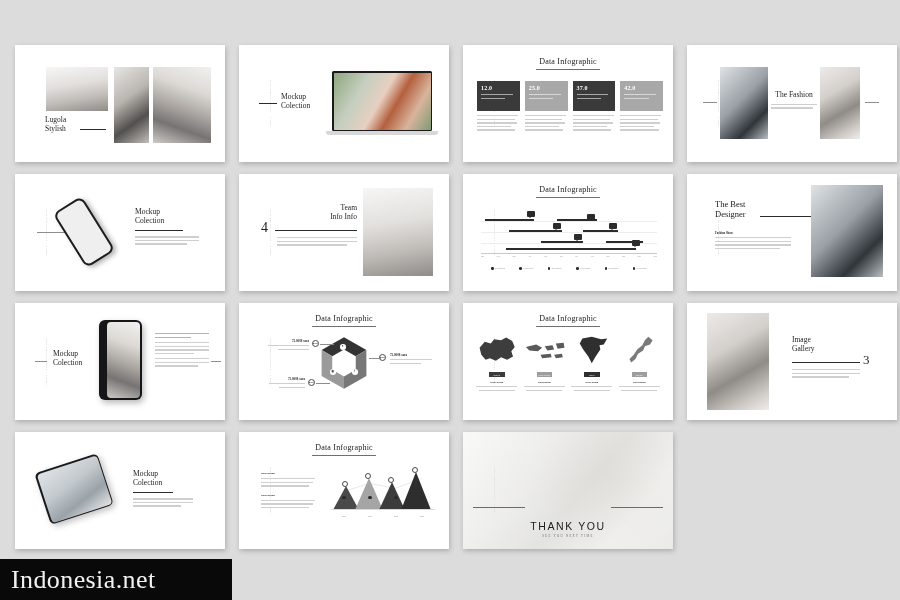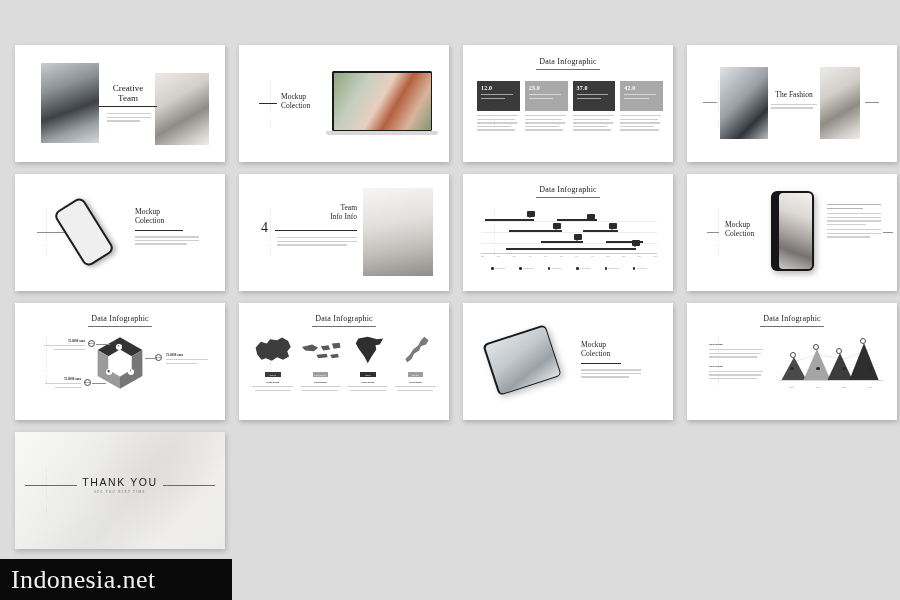--- a/index.html
+++ b/index.html
@@ -94,56 +94,52 @@
   .hex-badge { width:7px;height:7px;border-radius:50%;border:.7px solid #4a4a4a;background:#fff;display:flex;align-items:center;justify-content:center;font-size:2.4px;color:#2b2b2b;font-weight:bold; }
   .soc-ic { width:5.5px;height:5.5px;border-radius:50%;background:#fff;display:flex;align-items:center;justify-content:center;font-size:3.4px;color:#2b2b2b;line-height:1; }
 
   .map-chip { height:5px; display:flex; align-items:center; justify-content:center; font-size:2.2px; color:#fff; letter-spacing:.2px; }
 
   .mountain { width:0;height:0;border-style:solid;border-color:transparent; }
 
   .thank-slide {
     background-image: linear-gradient(130deg,#fbfbfa 0%,#eeeeec 35%,#e2e2df 55%,#f4f4f2 78%,#e9e9e6 100%);
   }
-  .thank-title { font-family:"Liberation Sans", sans-serif; font-size:10.5px; letter-spacing:1.6px; color:#20201f; }
+  .thank-title { font-family:"Liberation Sans", sans-serif; font-size:10.5px; letter-spacing:1.6px; color:#20201f;margin-top:44px; }
   .thank-sub { font-family:"Liberation Serif", serif; font-size:3px; letter-spacing:1.3px; color:#6e6e6c; }
 
   
   #watermark {
     position:absolute; left:0; top:559px;
     width:232px; height:41px;
     background:#090909;
     display:flex; align-items:center; padding-left:11px;
   }
   #watermark span {
     font-family:"Liberation Serif", serif;
     font-size:26px; color:#f2f2f2; letter-spacing:.4px;
   }
 </style>
 </head>
 <body>
 
 <div id="grid">
 
-  <div class="slide">
-    <div class="vcap">LUGOLA  |  PRESENTATION 2020</div>
-    <div style="position:absolute;left:26px;top:18px;width:58px;height:80px;" class="photo-a"></div>
-    <div style="position:absolute;left:140px;top:28px;width:54px;height:72px;" class="photo-b"></div>
-    <div style="position:absolute;left:88px;top:38px;width:50px;text-align:center;">
-      <div class="title-serif" style="font-size:9px;">Creative</div>
-      <div class="title-serif" style="font-size:9px;">Team</div>
-    </div>
-    <div class="rule" style="position:absolute;left:84px;top:61px;width:58px;"></div>
-    <div class="plines" style="position:absolute;left:92px;top:68px;width:44px;">
-      <i style="width:100%"></i>
-        <i style="width:100%"></i>
-        <i style="width:74%"></i>
-    </div>
-  </div>
-
+
+  <div class="slide">
+    <div class="vcap">LUGOLA  |  PRESENTATION 2020</div>
+    <div style="position:absolute;left:31px;top:22px;width:62px;height:44px;" class="photo-e"></div>
+    <div style="position:absolute;left:99px;top:22px;width:35px;height:76px;" class="photo-d"></div>
+    <div style="position:absolute;left:138px;top:22px;width:58px;height:76px;" class="photo-c"></div>
+    <div style="position:absolute;left:30px;top:71px;">
+      <div class="title-serif" style="font-size:7.5px;">Lugola</div>
+      <div class="title-serif" style="font-size:7.5px;">Stylish</div>
+    </div>
+    <div class="rule" style="position:absolute;left:65px;top:84px;width:26px;"></div>
+  </div>
 
   <div class="slide">
     <div class="vcap">LUGOLA  |  PRESENTATION 2020</div>
     <div class="rule" style="position:absolute;left:20px;top:58px;width:18px;"></div>
     <div style="position:absolute;left:42px;top:48px;">
       <div class="title-serif" style="font-size:7.5px;">Mockup</div>
       <div class="title-serif" style="font-size:7.5px;">Colection</div>
     </div>
     <div style="position:absolute;left:93px;top:26px;width:100px;">
       <div class="laptop-screen" style="width:100px;height:60px;">
@@ -347,20 +343,36 @@
           <i class="legend-dot"></i>
           <span class="legend-txt">Description</span>
         </span>
       <span style="display:flex;align-items:center;gap:1.5px;">
           <i class="legend-dot"></i>
           <span class="legend-txt">Description</span>
         </span>
     </div>
   </div>
 
+  <div class="slide">
+    <div class="vcap">LUGOLA  |  PRESENTATION 2020</div>
+    <div style="position:absolute;left:28px;top:26px;">
+      <div class="title-serif" style="font-size:8.5px;">The Best</div>
+      <div class="title-serif" style="font-size:8.5px;">Designer</div>
+    </div>
+    <div class="rule" style="position:absolute;left:73px;top:42px;width:63px;"></div>
+    <div style="position:absolute;left:28px;top:57px;font-family:'Liberation Serif',serif;font-size:3px;font-weight:bold;color:#2b2b2b;">Fashion Show</div>
+    <div class="plines" style="position:absolute;left:28px;top:63px;width:76px;">
+      <i style="width:100%"></i>
+        <i style="width:100%"></i>
+        <i style="width:100%"></i>
+        <i style="width:86%"></i>
+    </div>
+    <div style="position:absolute;left:124px;top:11px;width:72px;height:92px;" class="photo-f"></div>
+  </div>
 
   <div class="slide">
     <div class="vcap">LUGOLA  |  PRESENTATION 2020</div>
     <div class="rule-thin" style="position:absolute;left:20px;top:58px;width:12px;"></div>
     <div style="position:absolute;left:38px;top:47px;">
       <div class="title-serif" style="font-size:7.5px;">Mockup</div>
       <div class="title-serif" style="font-size:7.5px;">Colection</div>
     </div>
     <div style="position:absolute;left:84px;top:17px;">
       <div class="phone-up" style="width:43px;height:80px;padding:2px;">
@@ -492,20 +504,35 @@
         <div class="map-chip" style="background:#9d9d9d;margin:3px 14px 0;">Japan</div>
         <div style="font-family:'Liberation Serif',serif;font-size:2.6px;font-weight:bold;color:#2b2b2b;margin-top:4px;">Description</div>
         <div class="plines" style="margin-top:2px;align-items:center;">
             <i style="width:94%"></i>
             <i style="width:82%"></i>
           </div>
       </div>
     </div>
   </div>
 
+  <div class="slide">
+    <div class="vcap">LUGOLA  |  PRESENTATION 2020</div>
+    <div style="position:absolute;left:20px;top:10px;width:62px;height:97px;" class="photo-b"></div>
+    <div style="position:absolute;left:105px;top:33px;">
+      <div class="title-serif" style="font-size:7.5px;">Image</div>
+      <div class="title-serif" style="font-size:7.5px;">Gallery</div>
+    </div>
+    <div class="rule" style="position:absolute;left:105px;top:59px;width:68px;"></div>
+    <div class="title-serif" style="position:absolute;left:176px;top:50px;font-size:13px;">3</div>
+    <div class="plines" style="position:absolute;left:105px;top:66px;width:68px;">
+      <i style="width:100%"></i>
+        <i style="width:100%"></i>
+        <i style="width:84%"></i>
+    </div>
+  </div>
 
   <div class="slide">
     <div class="vcap">LUGOLA  |  PRESENTATION 2020</div>
     <div style="position:absolute;left:26px;top:30px;">
       <div class="tablet" style="width:66px;height:54px;">
         <div class="tablet-screen" style="width:100%;height:100%;"></div>
       </div>
     </div>
     <div style="position:absolute;left:118px;top:38px;">
       <div class="title-serif" style="font-size:7.5px;">Mockup</div>

